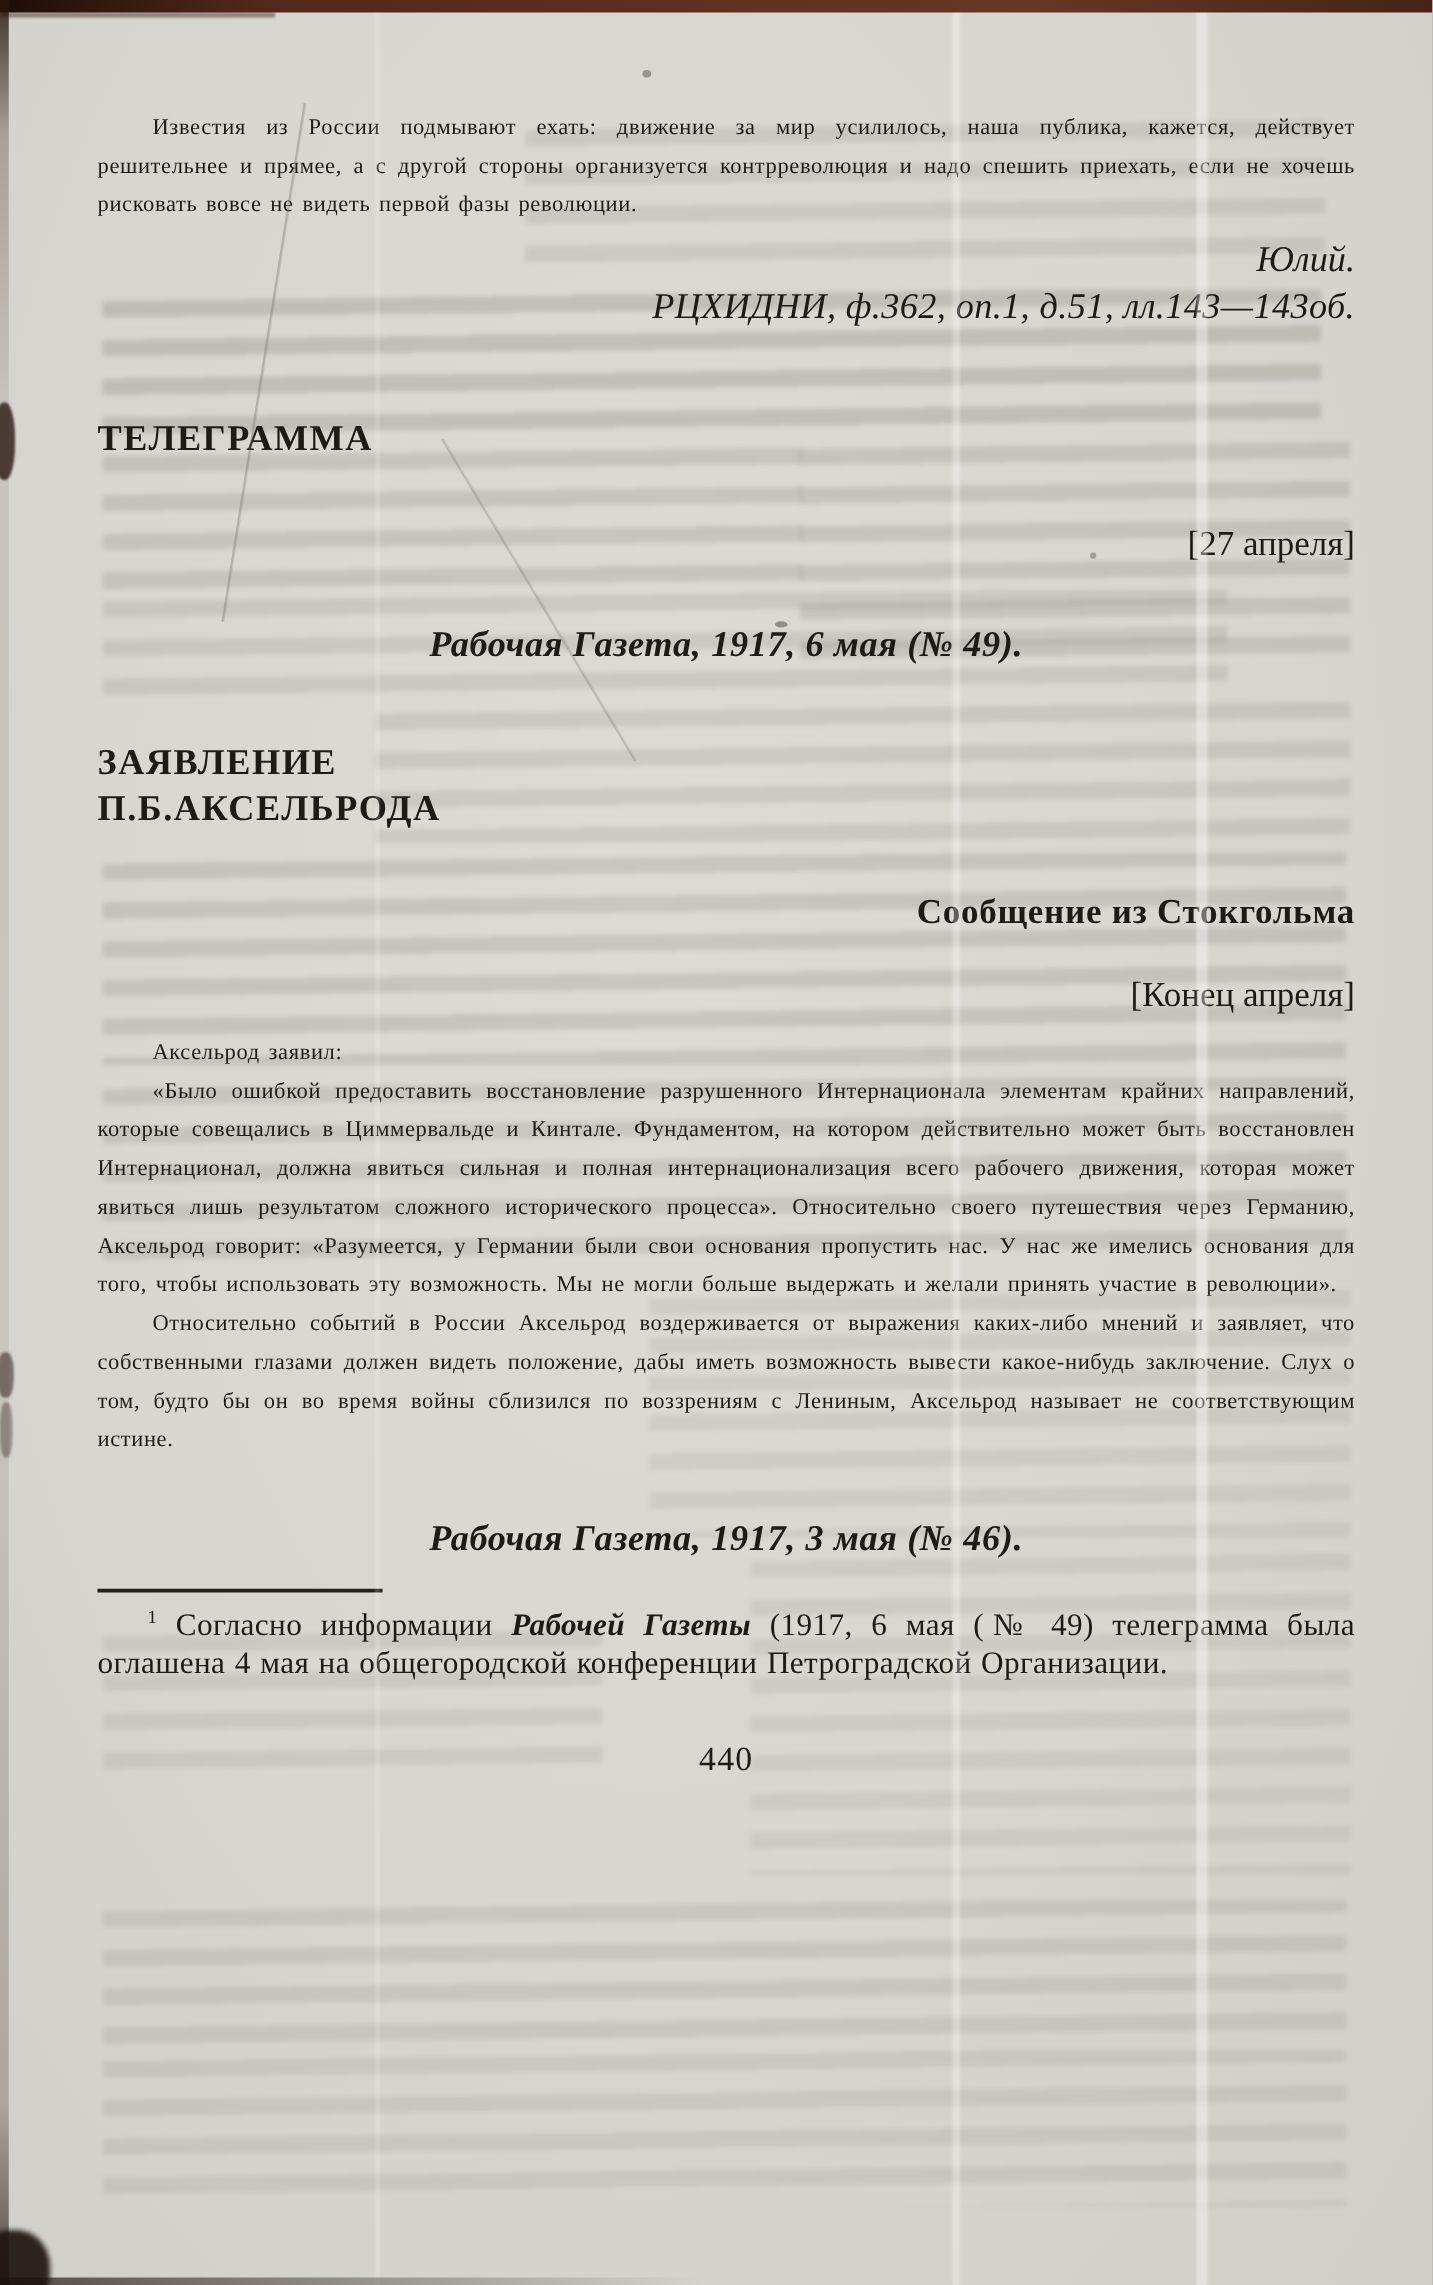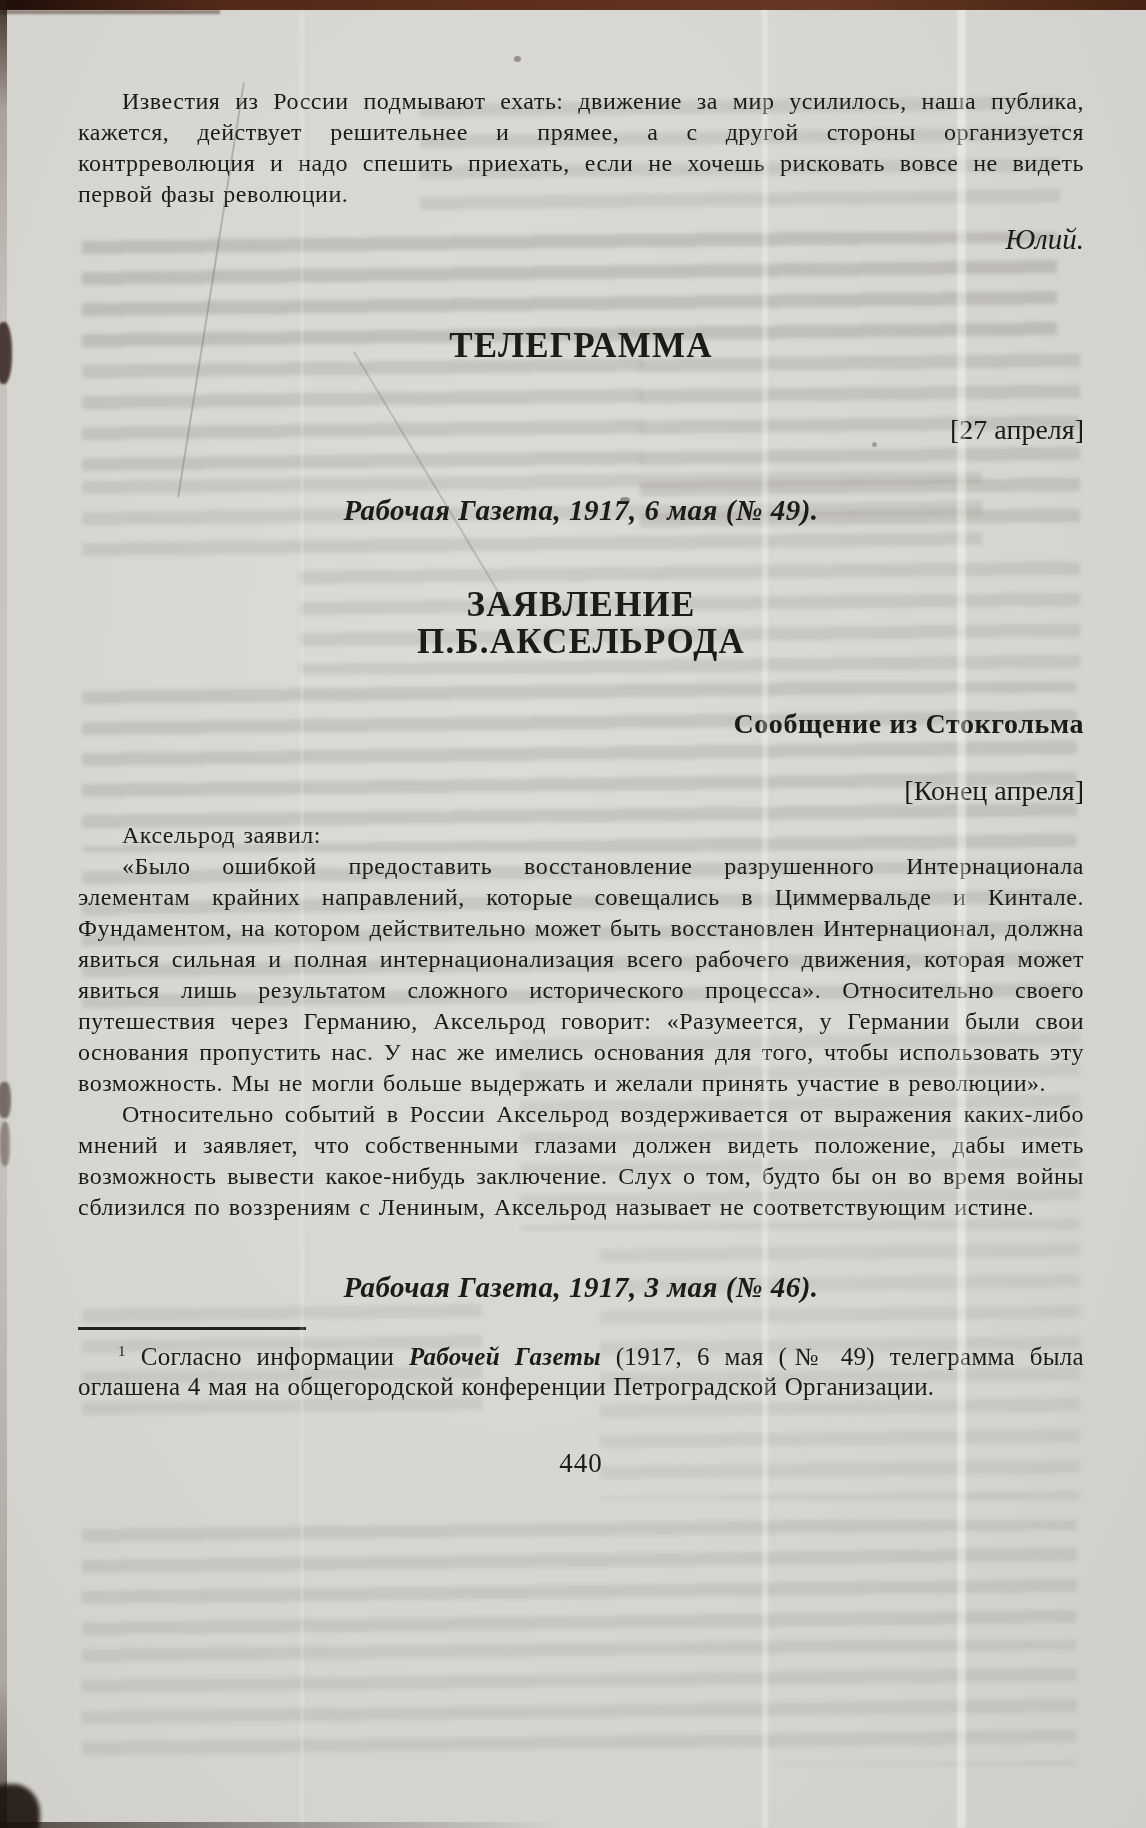--- a/index.html
+++ b/index.html
@@ -32,27 +32,27 @@
   .crease2{left:430px;top:330px;width:2px;height:300px;background:rgba(110,104,95,.28);transform:rotate(-31deg);filter:blur(.5px);z-index:4;}
   .speck1{left:514px;top:56px;width:7px;height:6px;background:#6b665d;border-radius:50%;opacity:.6;z-index:4;}
   .speck2{left:872px;top:442px;width:5px;height:5px;background:#6b665d;border-radius:50%;opacity:.5;z-index:4;}
   .speck3{left:620px;top:497px;width:10px;height:5px;background:#55514a;border-radius:50%;opacity:.55;z-index:4;}
   
   .ghost{position:absolute;z-index:1;pointer-events:none;filter:blur(2px);
     background:repeating-linear-gradient(179.3deg,transparent 0 9px,rgba(108,103,92,.30) 9px 22px,transparent 22px 31px);}
   
   .content{position:relative;z-index:2;padding:86px 62px 0 78px;}
   p,h2{margin:0;}
-  .body-text{font-size:24px;line-height:31px;letter-spacing:.5px;word-spacing:2px;text-align:justify;}
+  .body-text{font-size:18px;line-height:31px;letter-spacing:.5px;word-spacing:2px;text-align:justify;}
   .indent{text-indent:44px;}
   .sig{margin-top:14px;text-align:right;font-style:italic;font-size:29px;line-height:31px;}
   .archive{margin-top:6px;text-align:right;font-style:italic;font-size:29px;line-height:31px;letter-spacing:.3px;}
   .h-block1{margin-top:72px;}
   .h-block2{margin-top:60px;}
-  .heading{font-size:35px;line-height:37px;font-weight:bold;text-align:center;letter-spacing:1.2px;font-style:normal;}
+  .heading{font-size:29px;line-height:37px;font-weight:bold;letter-spacing:1.2px;font-style:normal;}
   .heading span{display:block;}
   .subtitle{margin-top:48px;font-size:28px;line-height:31px;font-weight:bold;text-align:right;letter-spacing:.6px;}
   .date-line{text-align:right;font-size:28px;line-height:31px;}
   .date1{margin-top:50px;}
   .date2{margin-top:36px;}
   .tg-body{margin-top:16px;}
   .lead{margin-top:14px;}
   .source{font-size:29px;line-height:31px;font-weight:bold;font-style:italic;text-align:center;letter-spacing:.5px;}
   .source1{margin-top:50px;}
   .source2{margin-top:49px;}
@@ -80,20 +80,21 @@
   <div class="ghost" style="left:82px;top:1300px;width:400px;height:125px;opacity:.4;"></div>
   <div class="ghost" style="left:82px;top:1520px;width:995px;height:120px;opacity:.45;"></div>
   <div class="ghost" style="left:82px;top:1640px;width:995px;height:125px;opacity:.4;"></div>
 
   <div class="content">
 
     <p class="body-text indent">Известия из России подмывают ехать: движение за мир усилилось, наша публика, кажется, действует решительнее и прямее, а с другой стороны организуется контрреволюция и надо спешить приехать, если не хочешь рисковать вовсе не видеть первой фазы революции.</p>
 
     <p class="sig">Юлий.</p>
 
+    <p class="archive">РЦХИДНИ, ф.362, оп.1, д.51, лл.143—143об.</p>
 
     <h2 class="heading h-block1">
       <span>ТЕЛЕГРАММА</span>
     </h2>
 
     <p class="date-line date1">[27 апреля]</p>
 
 
     <p class="source source1">Рабочая Газета, 1917, 6 мая (№ 49).</p>
 

